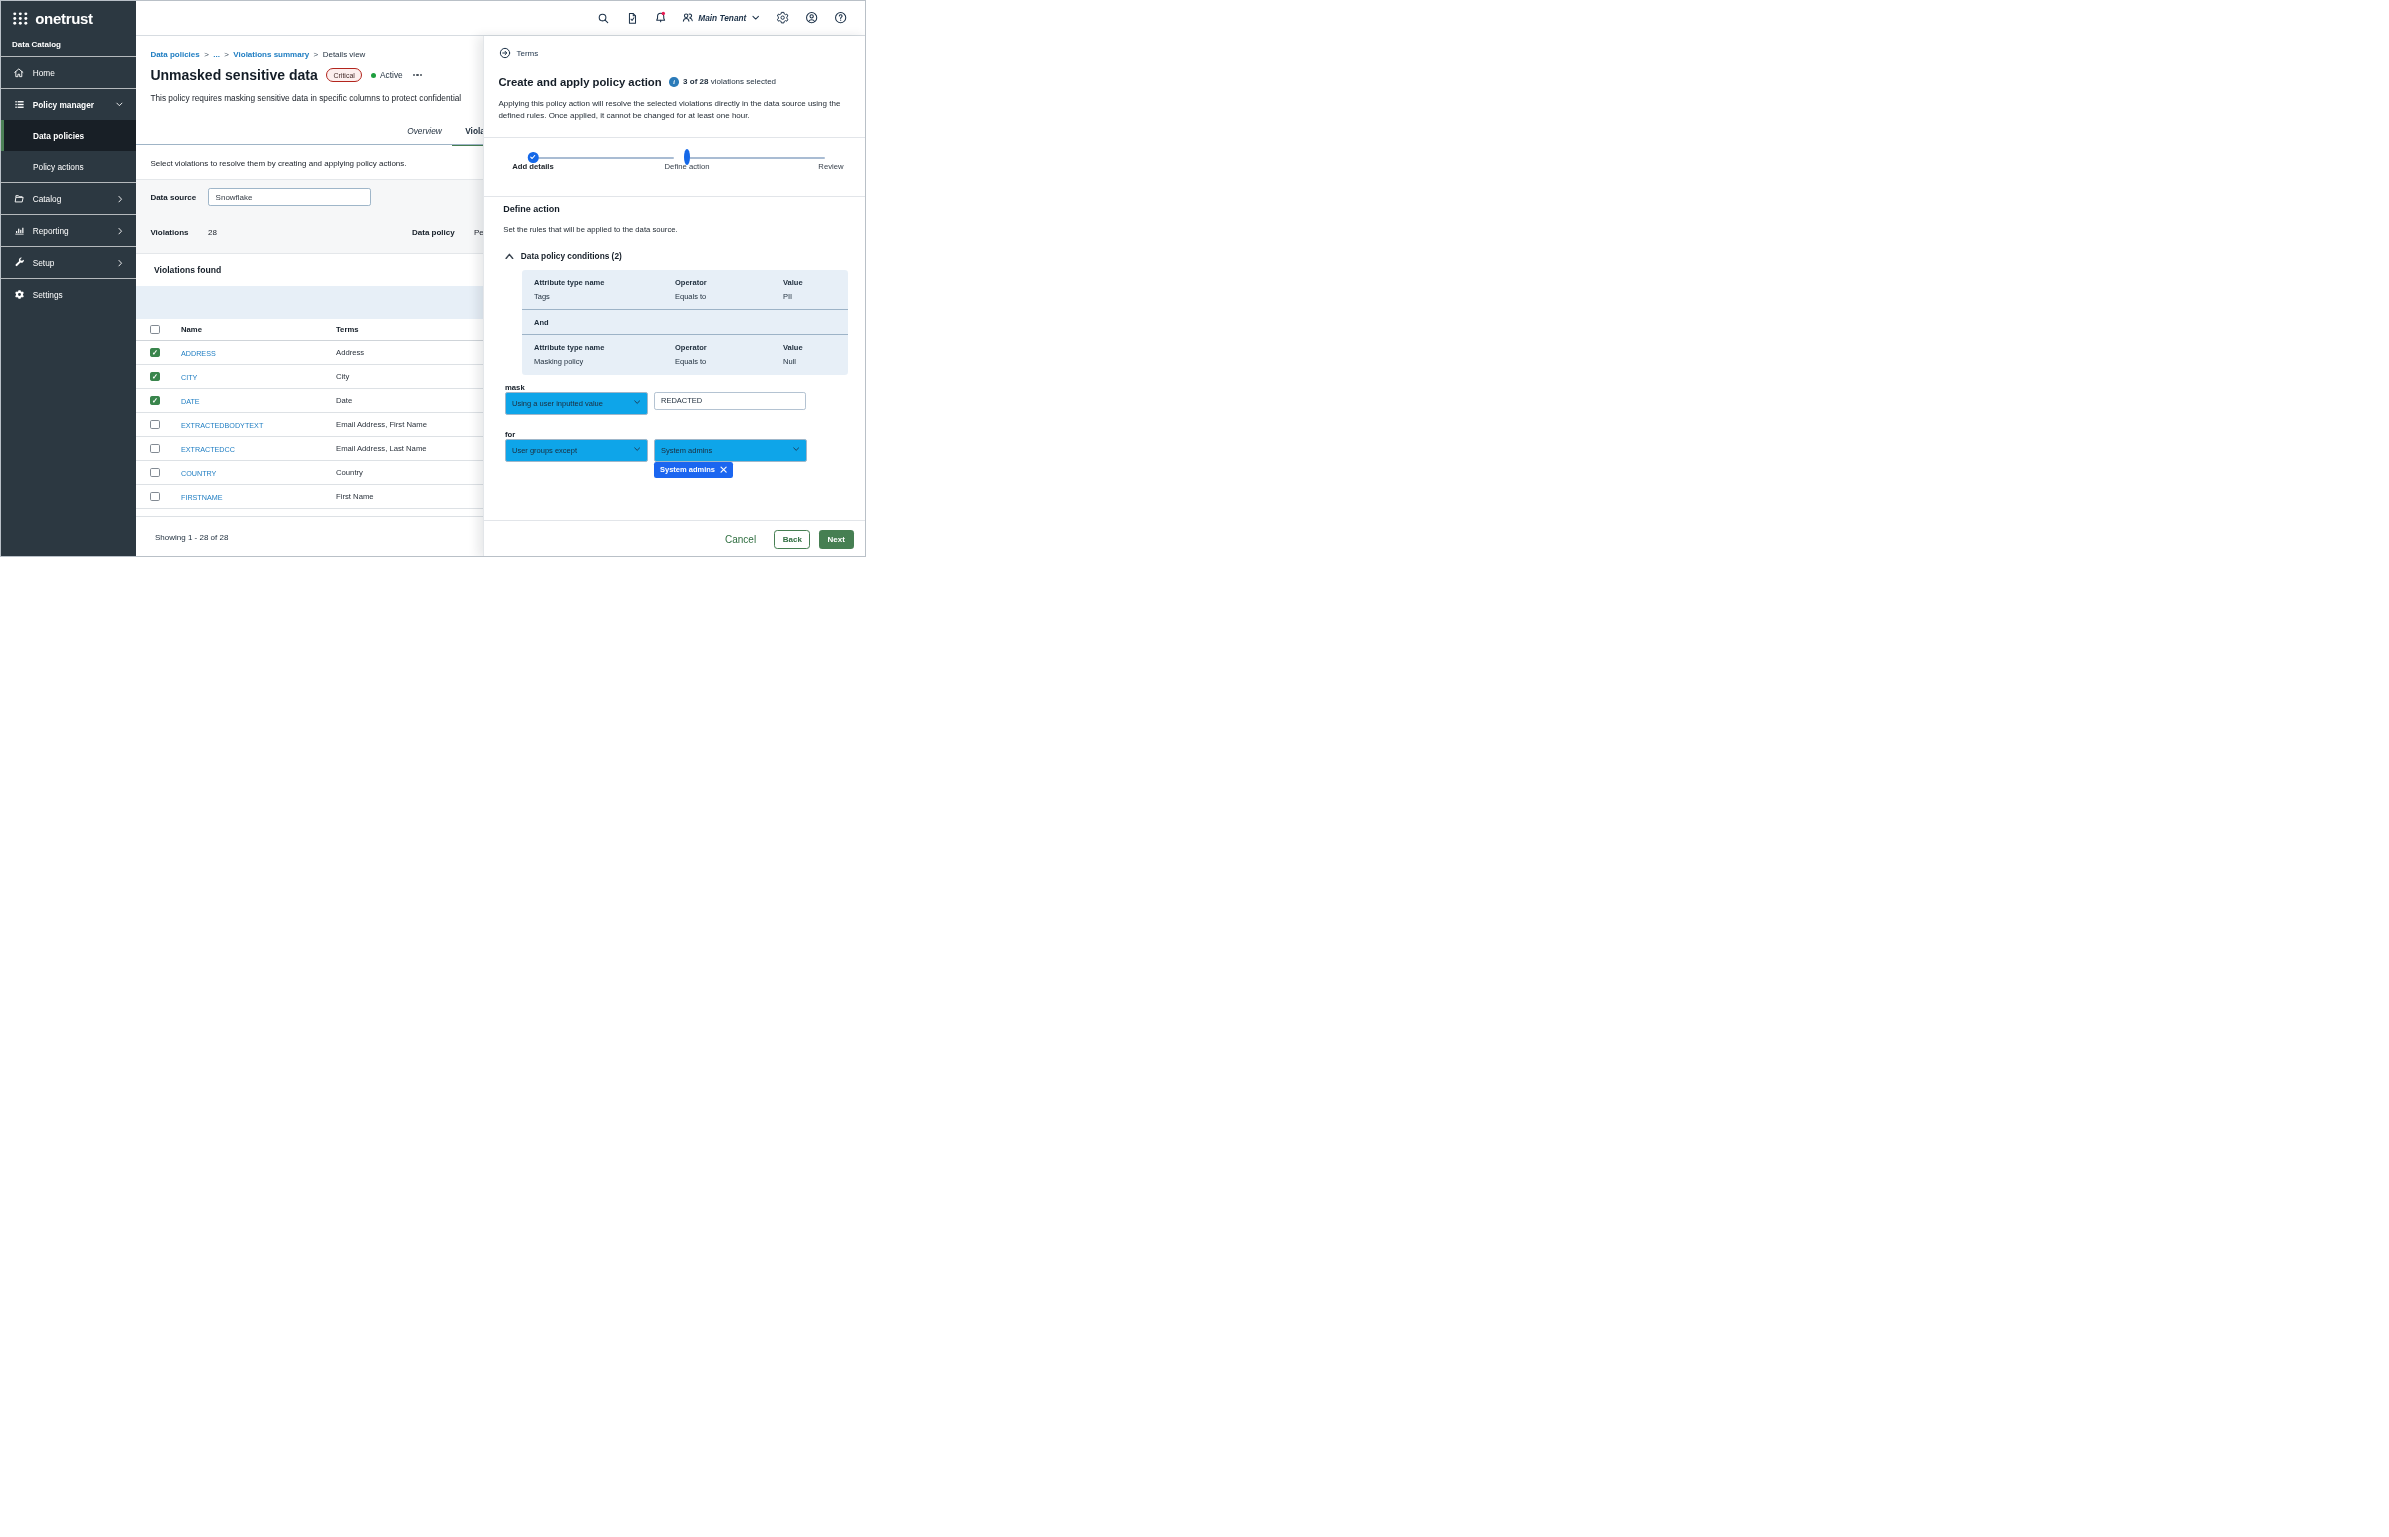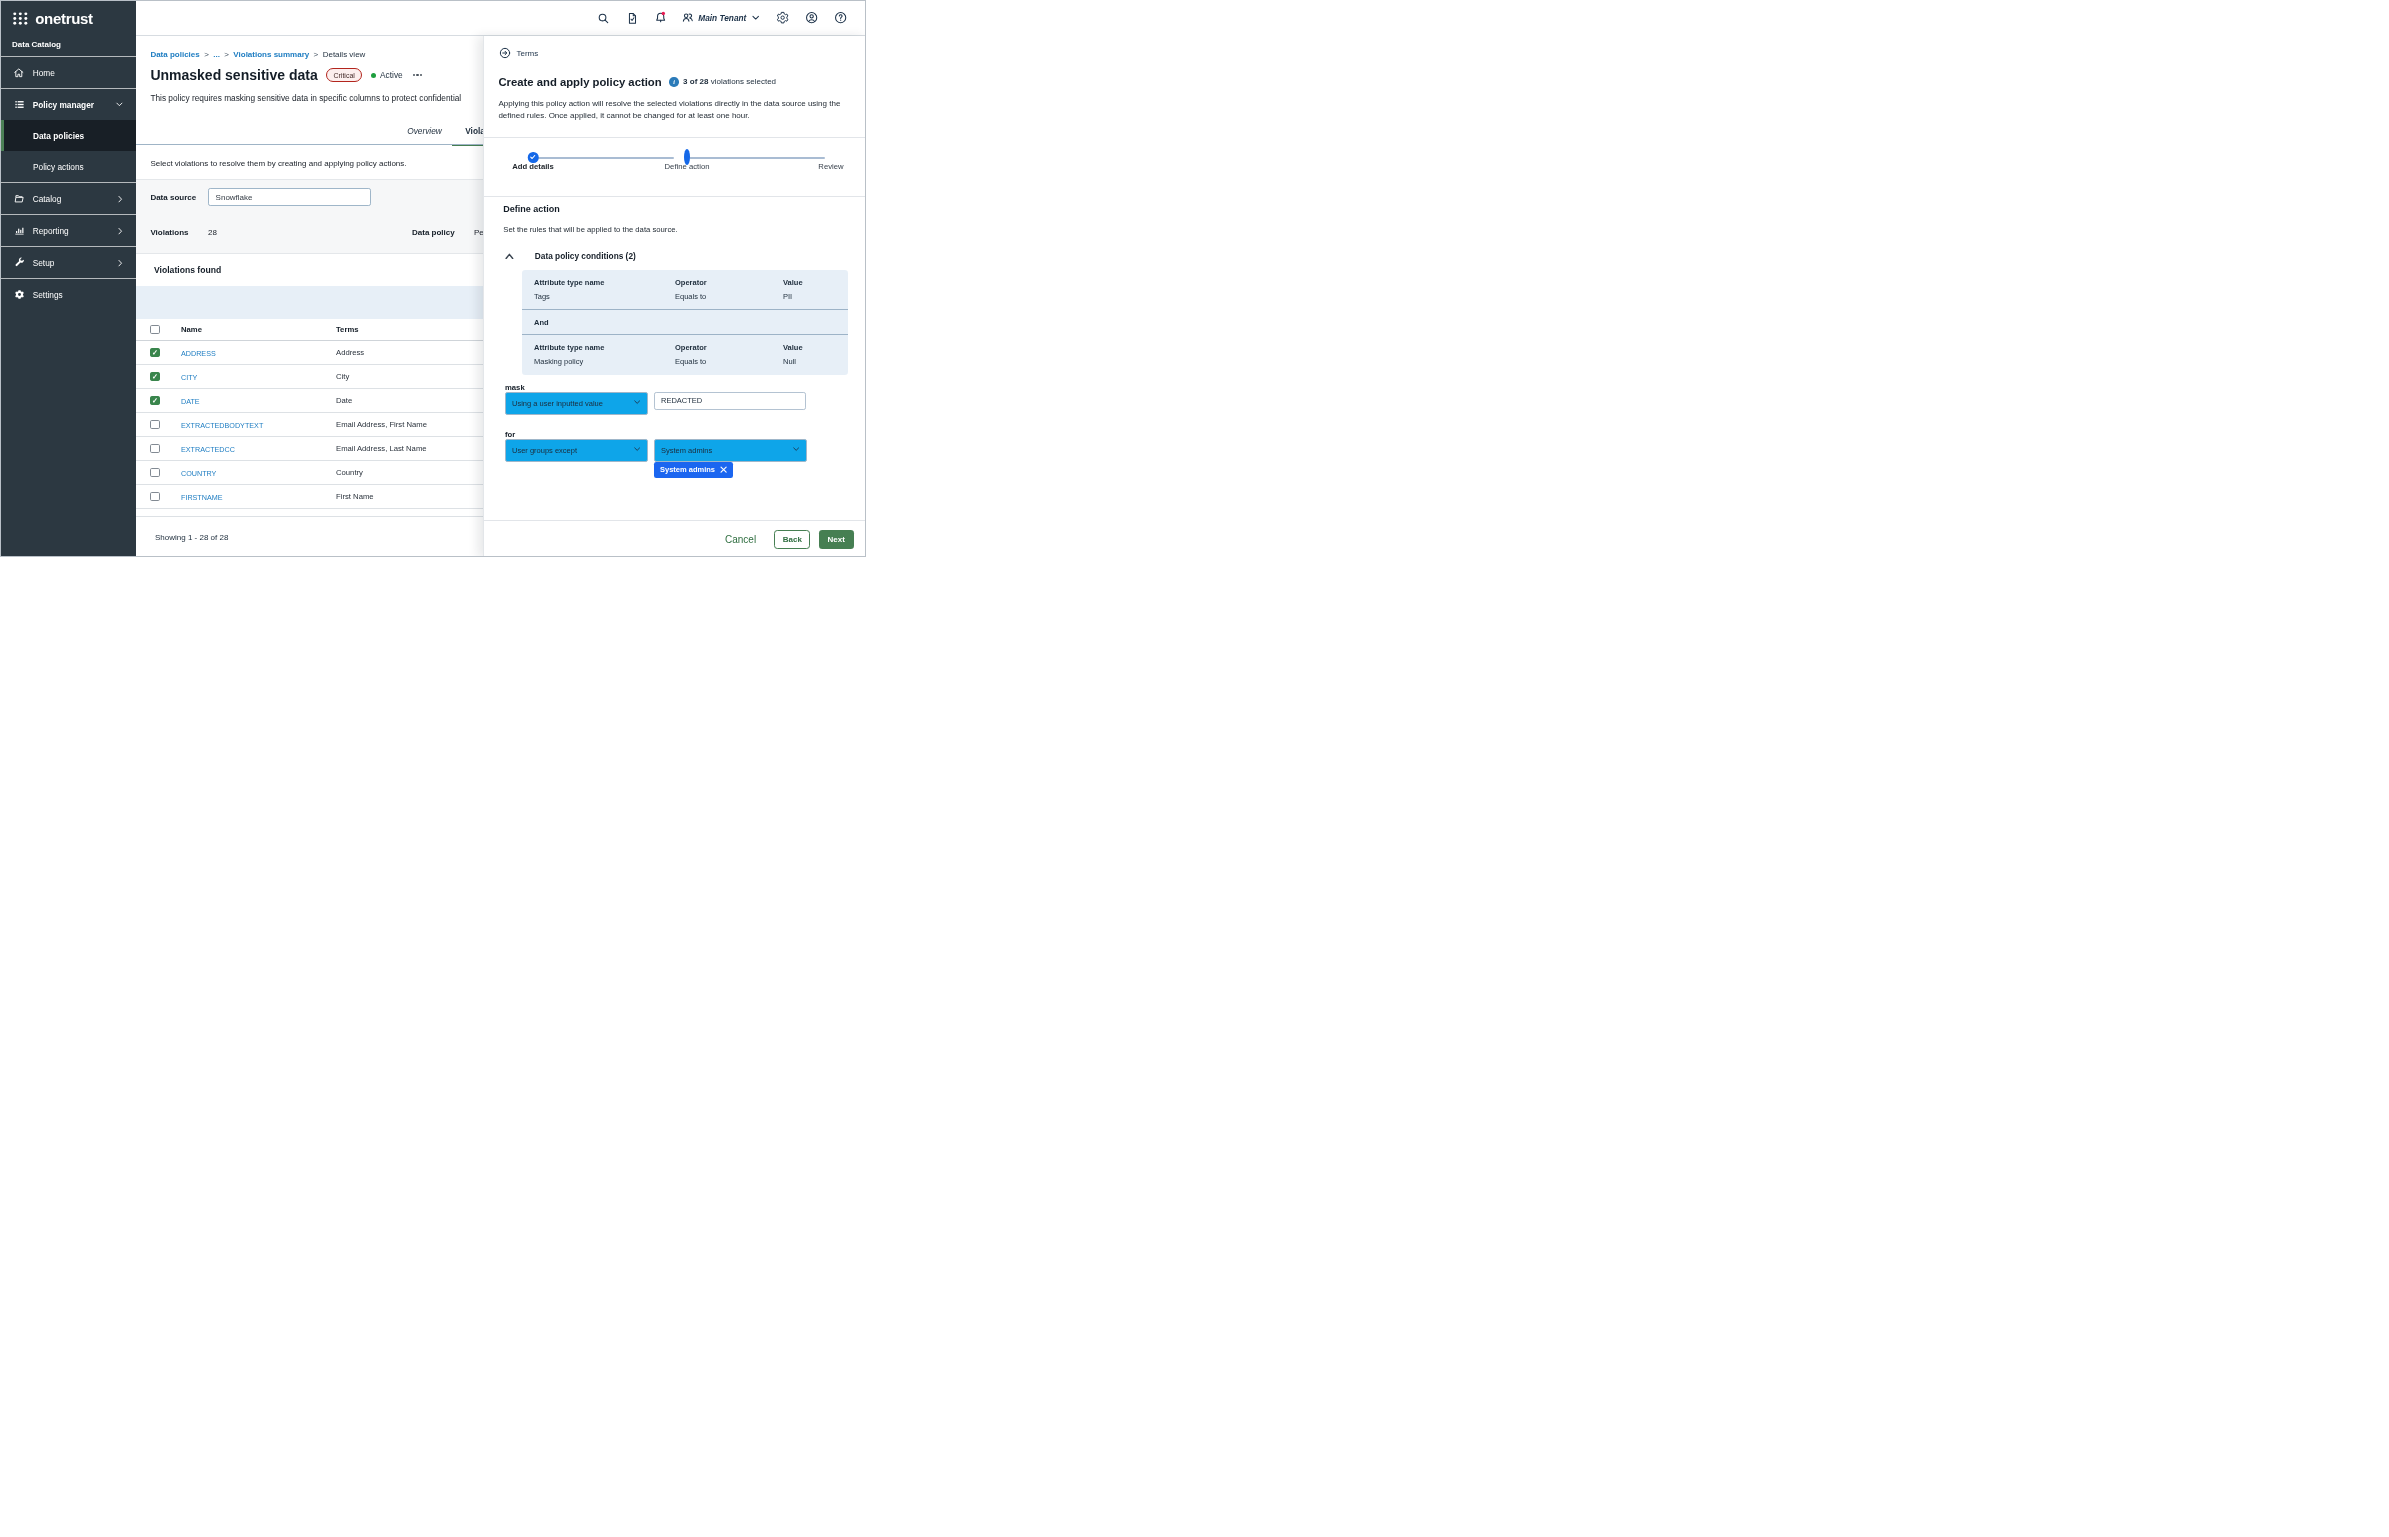--- a/index.html
+++ b/index.html
@@ -88,21 +88,21 @@
   .step-line{position:absolute;top:19px;height:1.7px;background:#a9bcd3;border-radius:1.1px;}
   .step{position:absolute;}
   .step .s-circle{position:absolute;transform:translateX(-50%);}
   .step .s-label{position:absolute;top:24px;transform:translateX(-50%);font-size:7.7px;white-space:nowrap;color:#38414c;}
   .step.complete .s-label{font-weight:bold;color:#23282e;}
   .circ-done{width:10.5px;height:10.5px;border-radius:50%;background:var(--step-blue);color:#fff;display:flex;align-items:center;justify-content:center;}
   .circ-current{width:10.5px;height:10.5px;border-radius:50%;background:#fff;border:3px solid var(--step-blue);}
   .circ-todo{width:6.6px;height:6.6px;margin-top:2.2px;border-radius:50%;background:#a4b2c2;}
   .define-h{position:absolute;left:19.3px;top:168px;font-size:9px;font-weight:bold;color:#141d27;}
   .define-sub{position:absolute;left:19.3px;top:189px;font-size:7.7px;color:#1e2730;}
-  .cond-head{position:absolute;left:21px;top:215px;display:flex;align-items:center;gap:21px;}
+  .cond-head{position:absolute;left:21px;top:215px;display:flex;align-items:center;gap:7px;}
   .cond-head .ct{font-size:8.3px;font-weight:bold;color:#141d27;}
   .cond-card{position:absolute;left:38px;top:234px;width:326px;background:var(--band-blue);border-radius:3.3px;padding:8.3px 0 8.8px;}
   .cond-grid{display:grid;grid-template-columns:141px 108px 1fr;padding:0 12px;font-size:7.5px;color:#1d2c3b;}
   .cond-grid.hdr{font-weight:bold;margin-bottom:5px;}
   .cond-div{border-top:0.6px solid #9db3c7;margin:7.7px 0;}
   .and-row{padding:0 12px;font-size:7.5px;font-weight:bold;}
   .ctl-label{position:absolute;left:21px;font-size:7.7px;font-weight:bold;color:#141d27;}
   .ctl-row{position:absolute;left:21px;display:flex;gap:6px;}
   .dd{position:relative;height:23px;border:0.6px solid var(--ctl-border);border-radius:2.2px;background:#0ea5e9;display:flex;align-items:center;padding:0 19px 0 6px;font-size:7.5px;color:#1d2c3b;cursor:pointer;}
   .dd .dd-chev{position:absolute;right:5.5px;top:5px;}

